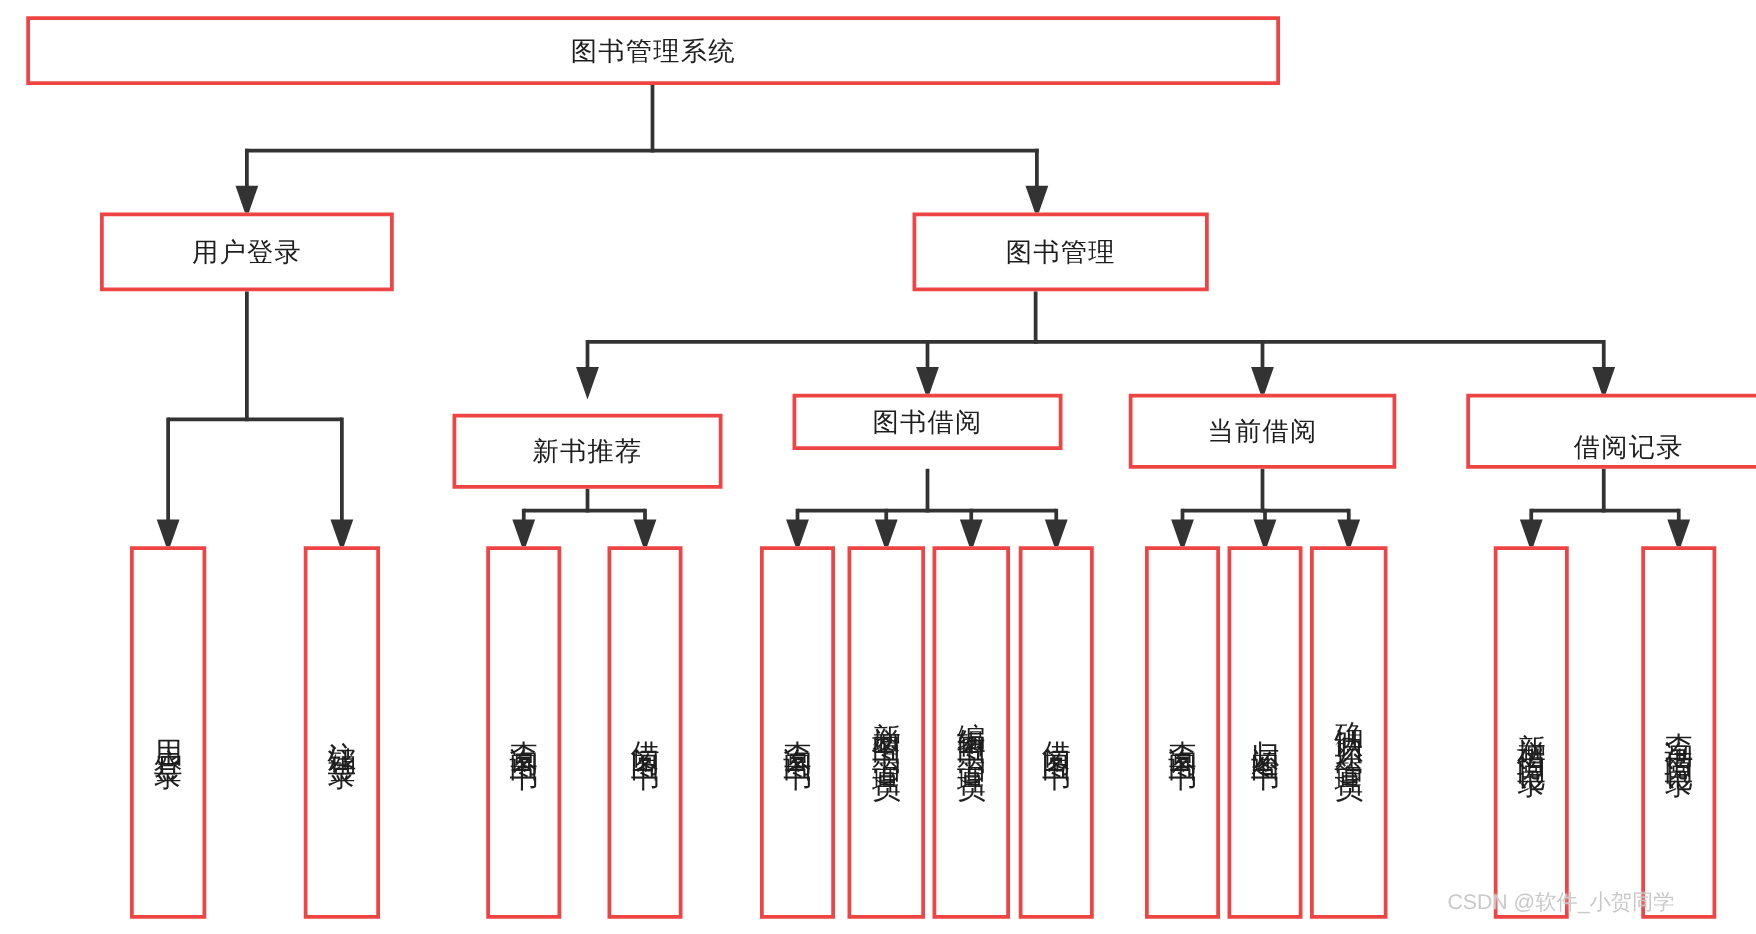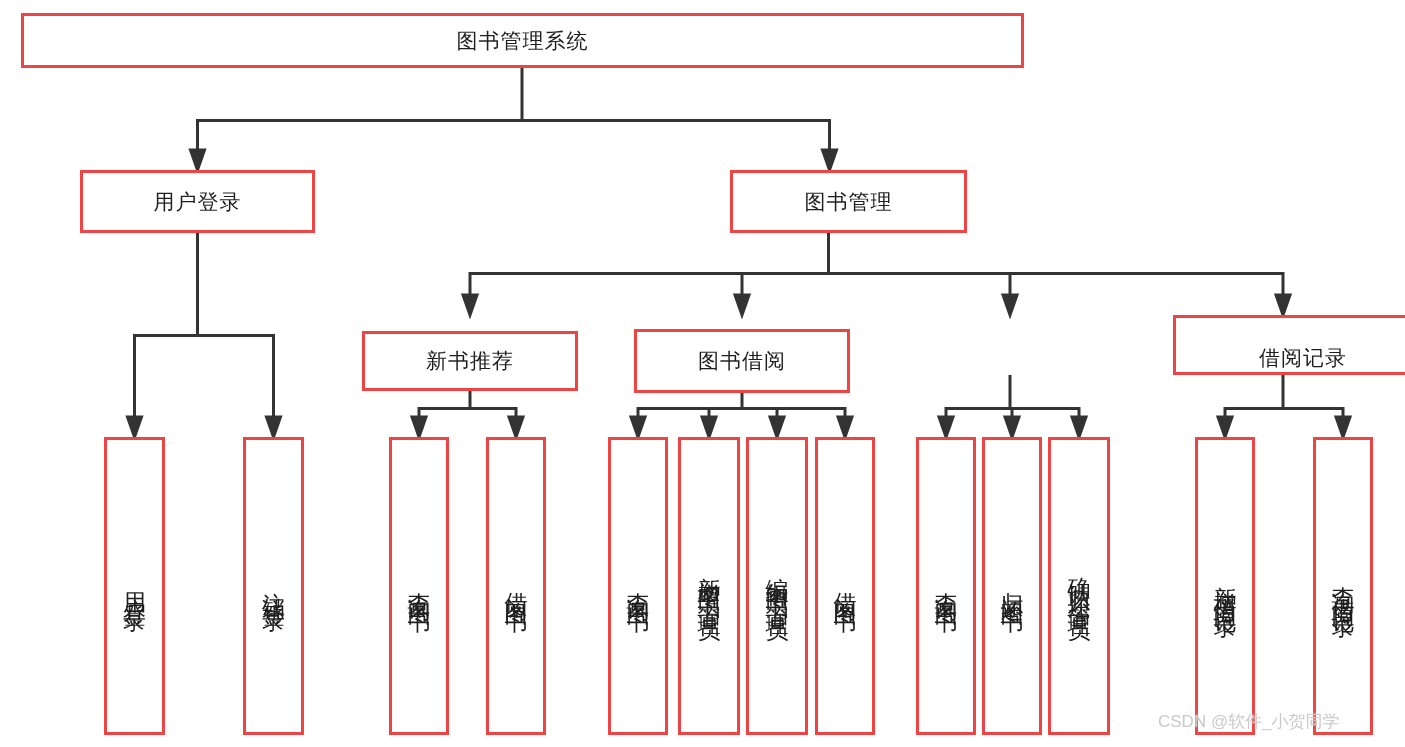--- a/index.html
+++ b/index.html
@@ -45,21 +45,21 @@
     line-height: 1.0;
     color: #1e1e1e;
   }
   
   #n-root   { left: 21px;   top: 13px;  width: 1003px; height: 55px; }
   
   #n-login  { left: 80px;   top: 170px; width: 235px;  height: 63px; }
   #n-mgmt   { left: 710px;  top: 170px; width: 237px;  height: 63px; margin-left: 20px; }
   
   #n-rec    { left: 362px;  top: 315px; width: 216px;  height: 60px; margin-top: 16px; }
-  #n-bor    { left: 634px;  top: 329px; width: 216px;  height: 64px; align-items: center; }
+  #n-bor    { left: 634px;  top: 315px; width: 216px;  height: 45px; align-items: center; }
   #n-cur    { left: 903px;  top: 315px; width: 214px;  height: 60px; }
   #n-rcd    { left: 1173px; top: 315px; width: 260px;  height: 60px; align-items: flex-end; }
   
   .leaf { top: 437px; height: 298px; }
   #l-login1 { left: 104px;  width: 61px; }
   #l-login2 { left: 243px;  width: 61px; }
   #l-rec1   { left: 389px;  width: 60px; }
   #l-rec2   { left: 486px;  width: 60px; }
   #l-bor1   { left: 608px;  width: 60px; }
   #l-bor2   { left: 678px;  width: 62px; }
@@ -158,20 +158,23 @@
   <div class="node h" id="n-mgmt">
     <span>图书管理</span>
   </div>
 
   <div class="node h" id="n-rec">
     <span>新书推荐</span>
   </div>
   <div class="node h" id="n-bor">
     <span>图书借阅</span>
   </div>
+  <div class="node h" id="n-cur">
+    <span>当前借阅</span>
+  </div>
   <div class="node h" id="n-rcd">
     <span>借阅记录</span>
   </div>
 
   <div class="node leaf" id="l-login1">
     <span>用户登录</span>
   </div>
   <div class="node leaf" id="l-login2">
     <span>注销登录</span>
   </div>

